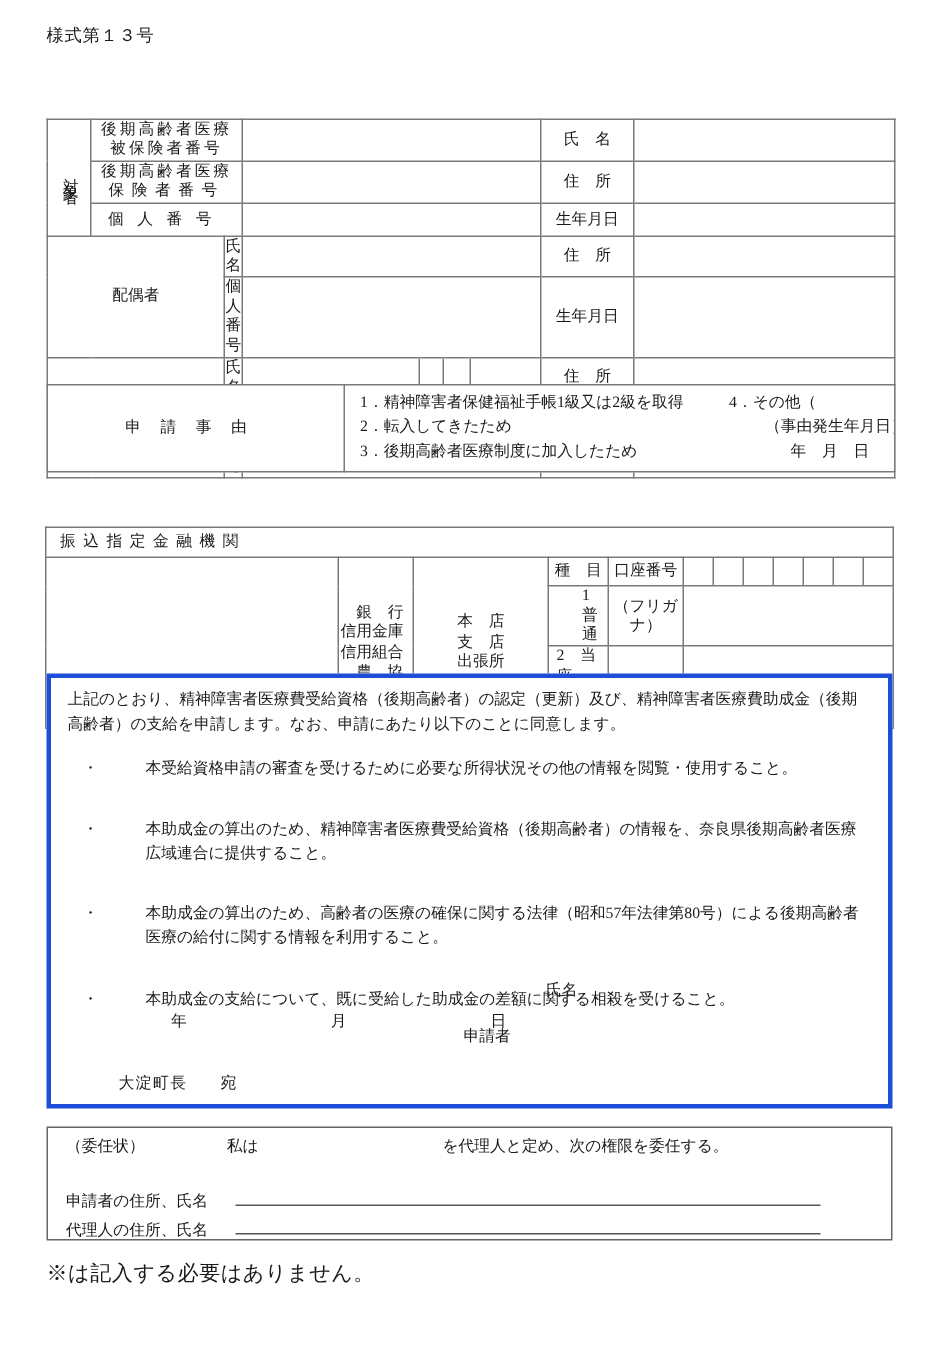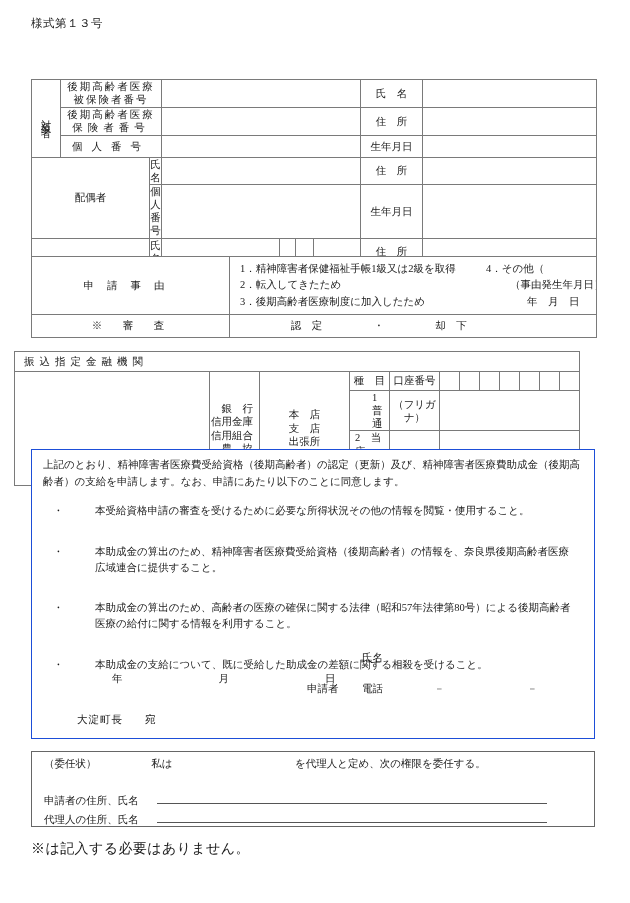--- a/index.html
+++ b/index.html
@@ -125,21 +125,21 @@
     white-space: nowrap;
   }
 
   
   .consent {
     position: absolute;
     left: 31px;
     top: 449px;
     width: 564px;
     height: 290px;
-    border: 1px solid #1d4ed8;
+    border: 3px solid #1d4ed8;
     box-sizing: border-box;
     background: #fff;
   }
   .consent-head {
     position: absolute;
     left: 11px;
     top: 6px;
     right: 12px;
     font-size: 10.5px;
     line-height: 1.65;
@@ -435,37 +435,24 @@
             <span>2．転入してきたため</span>
             <span class="reason-right" style="left:270px;">（事由発生年月日）</span>
           </div>
           <div class="reason-row">
             <span>3．後期高齢者医療制度に加入したため</span>
             <span class="reason-right" style="left:287px;">年　月　日</span>
           </div>
         </div>
       </td>
     </tr>
-    <tr>
-      <td style="height:22px;">
-        <span class="sp2">※　審　査</span>
-      </td>
-      <td>
-        <span>認　定</span>
-        <span style="display:inline-block;width:46px;"></span>
-        <span>・</span>
-        <span style="display:inline-block;width:46px;"></span>
-        <span>却　下</span>
-        <span style="display:inline-block;width:66px;"></span>
-      </td>
-    </tr>
   </tbody>
     </table>
 
-  <table class="frm outer" style="left:14px; top:351px; width:565px;">
+  <table class="frm outer" style="left:30px; top:351px; width:565px;">
     <colgroup>
       <col style="width:195px">
         <col style="width:50px">
         <col style="width:90px">
       <col style="width:40px">
         <col style="width:50px">
         <col style="width:140px">
     </colgroup>
 
     <tbody>
@@ -543,24 +530,20 @@
 
       <div class="sig-to">
         <span>大淀町長</span><span class="aite">宛</span>
       </div>
 
       <div class="sig-col">
         <div class="sig-line">
           <span class="sig-applicant">申請者</span>
           <span class="lab">氏名</span>
         </div>
-        <div class="sig-line">
-          <span class="lab">電話</span>
-          <span class="tel-dashes">－　－</span>
-        </div>
       </div>
     </div>
   </div>
 
   <div class="deleg">
     <div class="deleg-l1">
       <span>（委任状）</span>
       <span class="watashi">私は</span>
       <span class="tail">を代理人と定め、次の権限を委任する。</span>
     </div>

